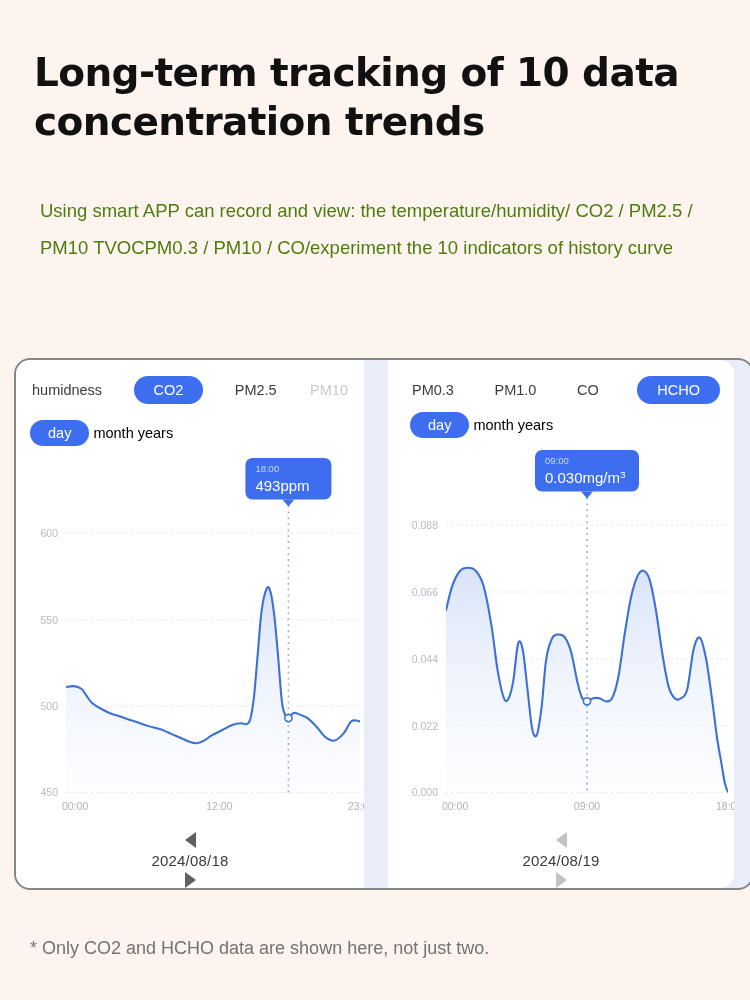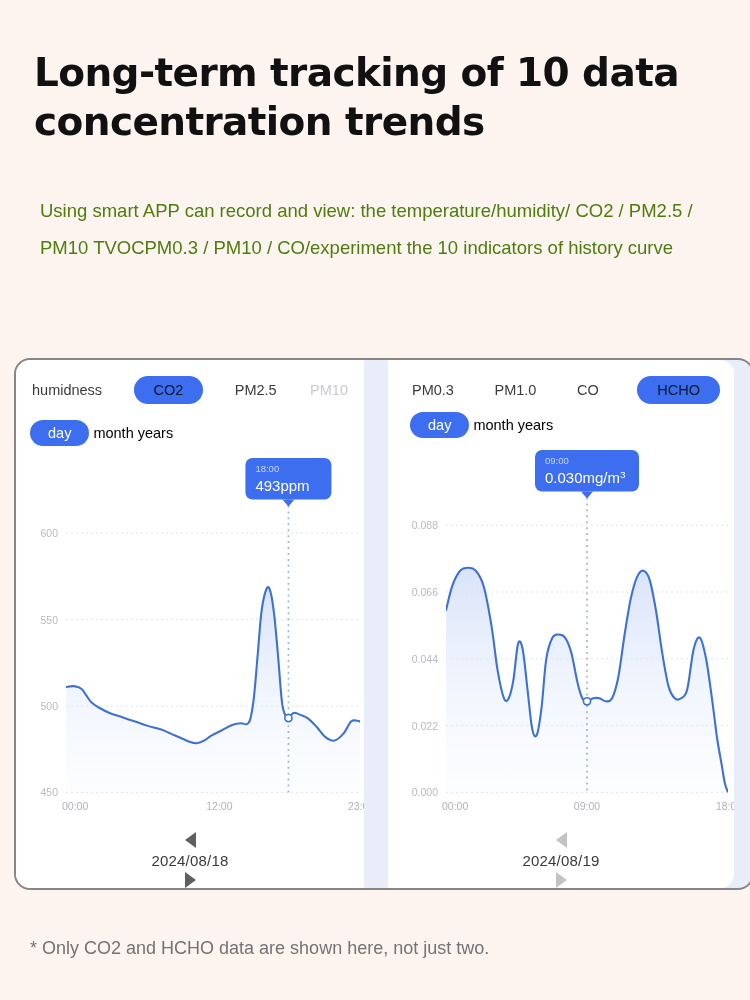--- a/index.html
+++ b/index.html
@@ -67,21 +67,21 @@
   .tabrow.right{padding:0 14px 0 22px;}
   .tab{
     font-size:14.5px;
     color:#3c3c3c;
     white-space:nowrap;
     padding:0 2px;
   }
   .tab.muted{color:#c9c9cf;}
   .tab.active{
     background:#3d6ef0;
-    color:#0f172a;
+    color:#ffffff;
     border-radius:14px;
     padding:6px 20px;
     font-size:14.5px;
   }
   .tabgap{flex:1 1 auto;}
 
   
   .periodrow{
     position:absolute;left:14px;top:60px;
     display:flex;align-items:center;gap:4px;

